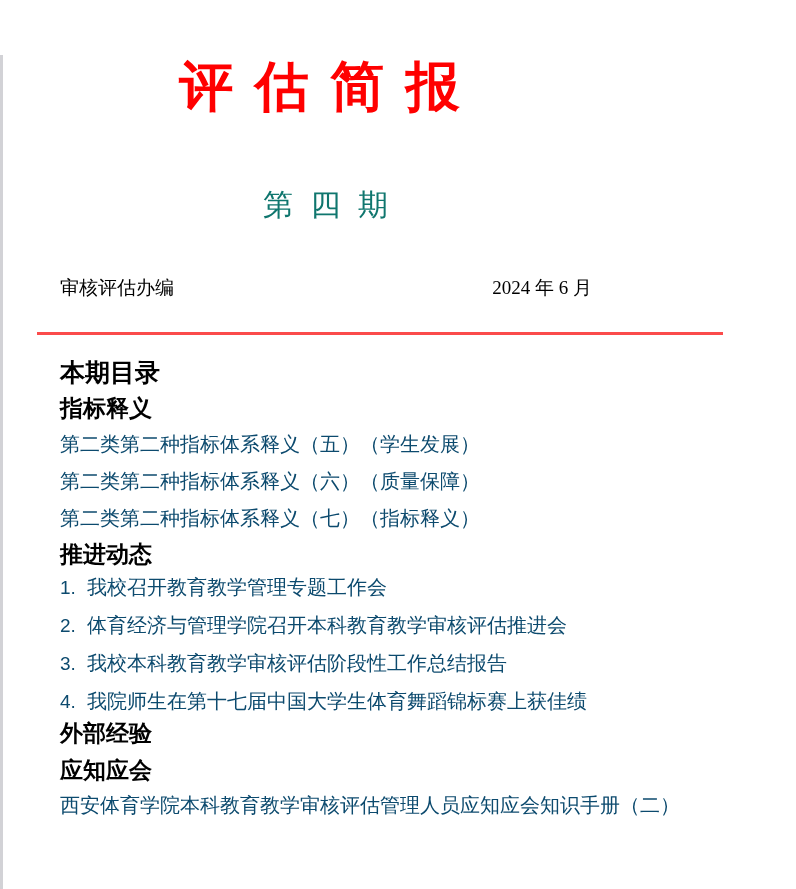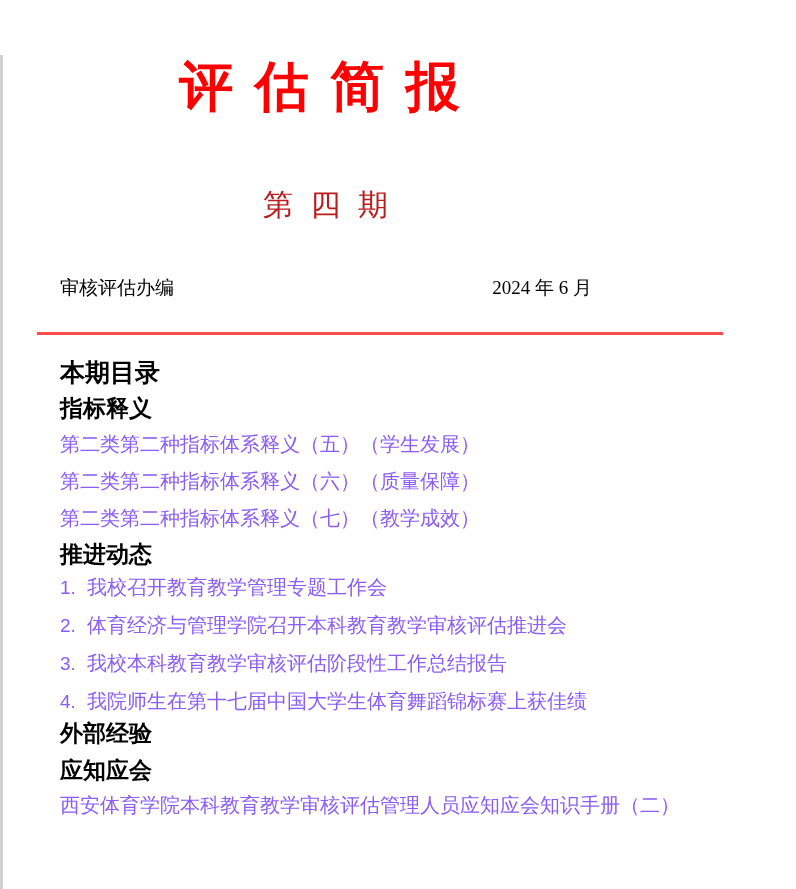--- a/index.html
+++ b/index.html
@@ -32,21 +32,21 @@
     color: #ff0000;
     font-family: "Liberation Serif", "DejaVu Serif", serif;
   }
   .issue-line {
     margin-top: 67px;
     width: 656px;
     text-align: center;
     font-size: 30px;
     line-height: 32px;
     letter-spacing: 5px;
-    color: #b91c1c;
+    color: #0f766e;
   }
   .content {
     padding-left: 60px;
   }
   .masthead-row {
     margin-top: 55px;
     width: 532px;
     display: flex;
     justify-content: space-between;
     align-items: baseline;
@@ -70,21 +70,21 @@
   }
   .section-heading {
     font-size: 23px;
     line-height: 26px;
     font-weight: bold;
     font-family: "Liberation Sans", "DejaVu Sans", sans-serif;
   }
   .toc-item {
     font-size: 20px;
     line-height: 24px;
-    color: #8b5cf6;
+    color: #0c4a6e;
   }
   .toc-item .num {
     display: inline-block;
     min-width: 22px;
     font-family: "Liberation Sans", "DejaVu Sans", sans-serif;
     font-size: 19px;
   }
   
   .mt9  { margin-top: 9px; }
   .mt11 { margin-top: 11px; }
@@ -111,21 +111,21 @@
       <span>2024 年 6 月</span>
     </div>
 
     <div class="red-rule"></div>
 
     <div class="toc-heading">本期目录</div>
 
     <div class="section-heading mt9">指标释义</div>
     <div class="toc-item mt11">第二类第二种指标体系释义（五）（学生发展）</div>
     <div class="toc-item mt13">第二类第二种指标体系释义（六）（质量保障）</div>
-    <div class="toc-item mt13">第二类第二种指标体系释义（七）（教学成效）</div>
+    <div class="toc-item mt13">第二类第二种指标体系释义（七）（指标释义）</div>
 
     <div class="section-heading mt11">推进动态</div>
     <div class="toc-item mt8">
       <span class="num">1.</span>
       <span>我校召开教育教学管理专题工作会</span>
     </div>
     <div class="toc-item mt13">
       <span class="num">2.</span>
       <span>体育经济与管理学院召开本科教育教学审核评估推进会</span>
     </div>

